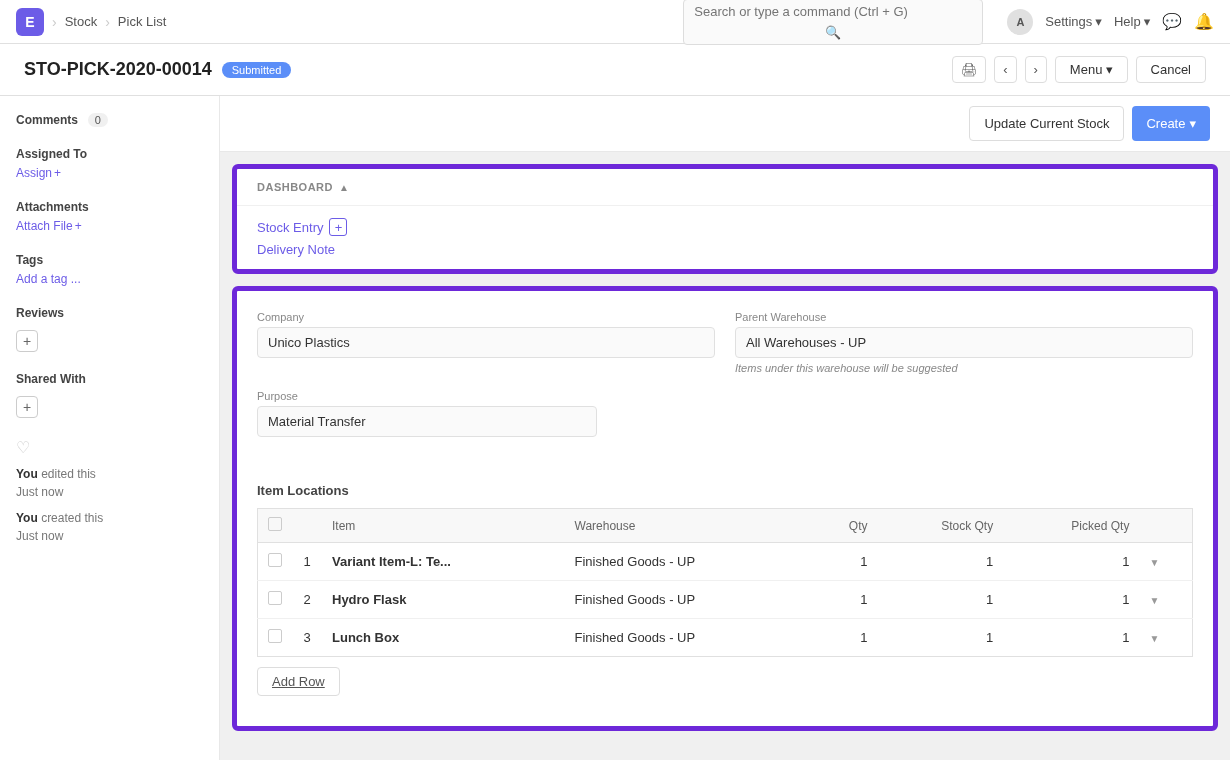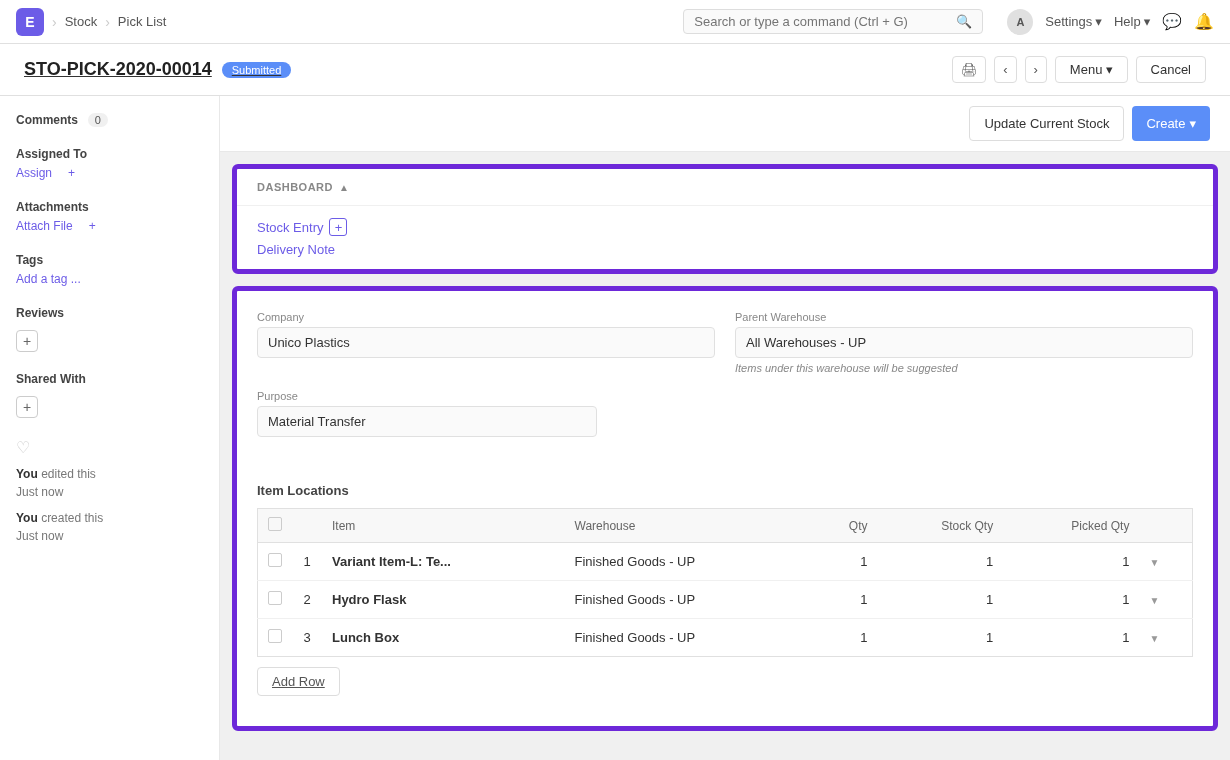--- a/index.html
+++ b/index.html
@@ -26,20 +26,21 @@
     .nav-link { color: #555; font-size: 13px; cursor: pointer; }
     .nav-search {
       margin-left: auto;
       display: flex; align-items: center;
       border: 1px solid #ddd;
       border-radius: 4px;
       padding: 4px 10px;
       gap: 6px;
       width: 300px;
       background: #fafafa;
+      flex-direction: column;
     }
     .nav-search input {
       border: none; background: transparent; outline: none; font-size: 13px; color: #555; width: 100%;
     }
     .nav-right {
       display: flex; align-items: center; gap: 12px; margin-left: 16px;
     }
     .nav-avatar {
       width: 26px; height: 26px; border-radius: 50%;
       background: #e0e0e0;
@@ -51,21 +52,21 @@
 
     
     .page-header {
       background: #fff;
       border-bottom: 1px solid #e0e0e0;
       padding: 12px 24px;
       display: flex;
       align-items: center;
       justify-content: space-between;
     }
-    .page-title-area { display: flex; align-items: center; gap: 10px; text-decoration: underline; }
+    .page-title-area { display: flex; align-items: center; gap: 10px; }
     .page-title { font-size: 18px; font-weight: 600; color: #222; }
     .status-badge {
       background: #5b8ef8;
       color: #fff;
       border-radius: 12px;
       padding: 2px 10px;
       font-size: 11px;
       font-weight: 500;
     }
     .page-actions { display: flex; align-items: center; gap: 8px; }
@@ -79,21 +80,21 @@
     .sidebar {
       width: 220px;
       background: #fff;
       border-right: 1px solid #e8e8e8;
       padding: 16px;
       overflow-y: auto;
       flex-shrink: 0;
     }
     .sidebar-section { margin-bottom: 20px; }
     .sidebar-label { font-size: 12px; font-weight: 600; color: #444; margin-bottom: 4px; }
-    .sidebar-action { font-size: 12px; color: #6c5ce7; cursor: pointer; display: inline-flex; align-items: center; gap: 16px; }
+    .sidebar-action { font-size: 12px; color: #6c5ce7; cursor: pointer; display: inline-flex; align-items: center; gap: 2px; }
     .sidebar-count {
       background: #f0f0f0; border-radius: 10px; padding: 1px 7px; font-size: 11px; color: #555; margin-left: 6px;
     }
     .activity-text { font-size: 12px; color: #777; margin-top: 8px; line-height: 1.5; }
     .activity-text strong { color: #333; font-weight: 600; }
     .heart-icon { font-size: 16px; color: #ccc; cursor: pointer; margin-top: 8px; }
     .plus-btn {
       width: 22px; height: 22px; border: 1px solid #ccc; border-radius: 4px;
       display: inline-flex; align-items: center; justify-content: center;
       font-size: 14px; color: #666; cursor: pointer; margin-top: 6px;

